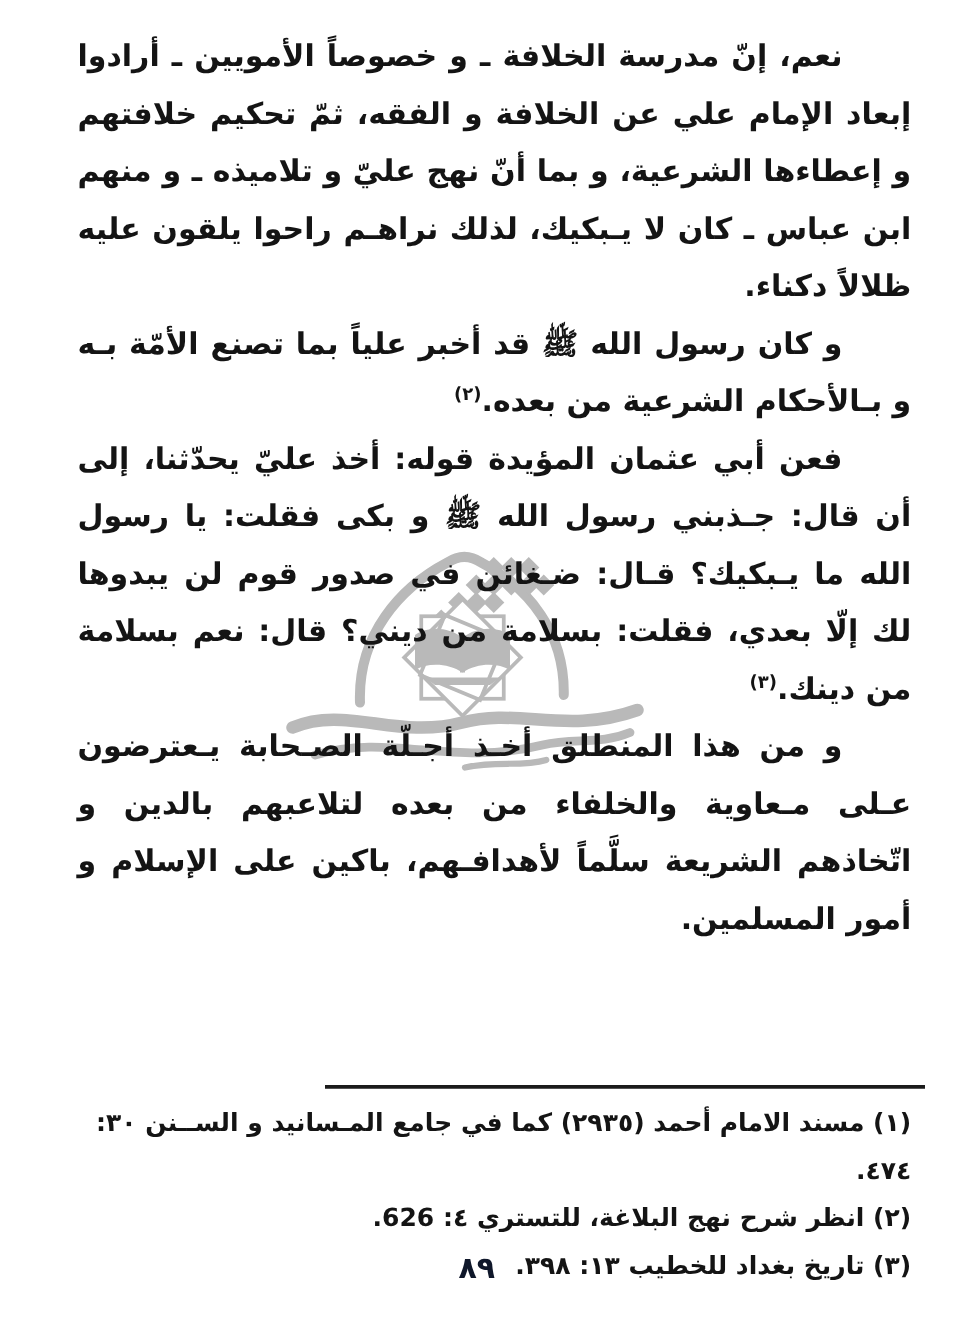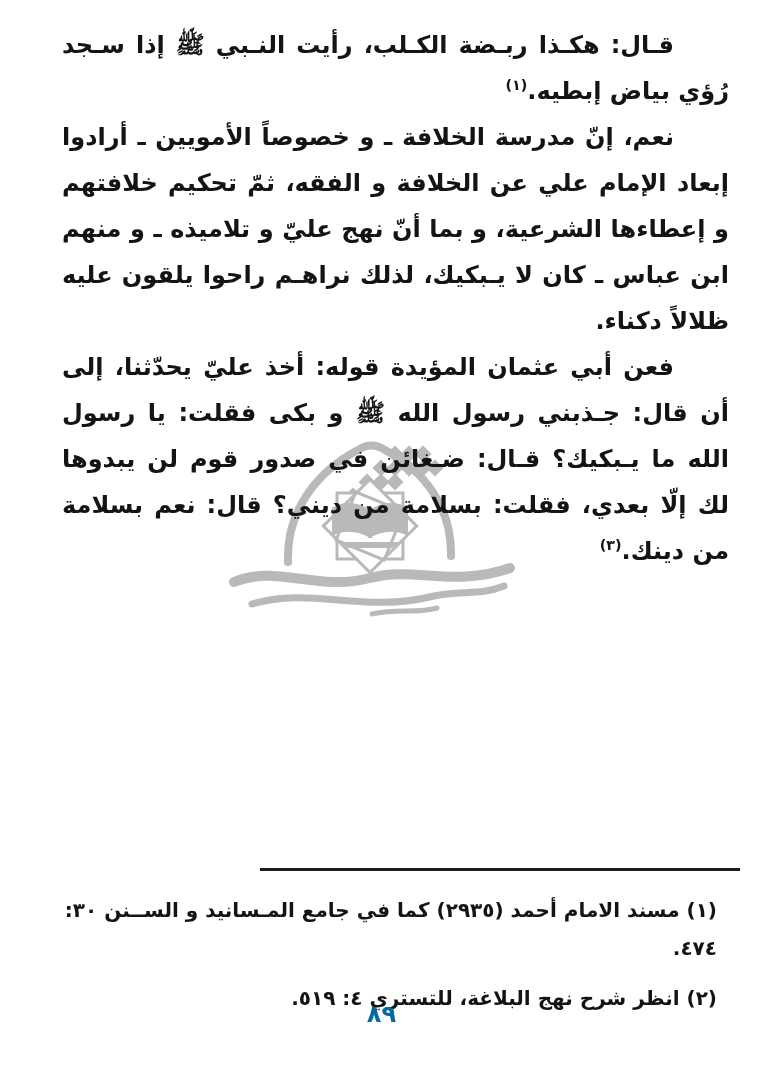--- a/index.html
+++ b/index.html
@@ -71,34 +71,34 @@
     z-index: 2;
     direction: rtl;
     text-align: right;
     font-family: "DejaVu Sans", sans-serif;
     font-size: 20px;
     font-weight: bold;
     line-height: 38px;
     color: #141414;
   }
   .footnotes .fn {
-    margin: 12px;
+    margin: 0;
   }
   .page-number {
     position: absolute;
     top: 1000px;
     left: 0;
     right: 0;
     z-index: 2;
     text-align: center;
     direction: rtl;
     font-family: "DejaVu Sans", sans-serif;
     font-size: 24px;
     font-weight: bold;
-    color: #0369a1;
+    color: #0f172a;
   }
 </style>
 </head>
 <body>
 
 <div class="page">
 
   <svg class="watermark" viewBox="0 0 305 200" xmlns="http://www.w3.org/2000/svg" aria-hidden="true">
     <g stroke="#b9b9b9" fill="none" stroke-linecap="round">
 
@@ -135,27 +135,29 @@
 
     <g fill="#b9b9b9">
       <path d="M 148,80 C 136,71 120,71 110,78 L 110,106 C 120,100 136,100 148,108 Z"></path>
       <path d="M 148,80 C 160,71 176,71 186,78 L 186,106 C 176,100 160,100 148,108 Z"></path>
       <rect x="146" y="78" width="4" height="30"></rect>
       <path d="M 118,112 L 178,112 L 170,118 L 126,118 Z"></path>
     </g>
   </svg>
 
   <div class="main-text">
-    <p><span>قـال: هكـذا ربـضة الكـلب، رأيت النـبي ﷺ إذا سـجد رُؤي بياض إبطيه.</span><sup class="fn-ref">(١)</sup></p>
     <p><span>نعم، إنّ مدرسة الخلافة ـ و خصوصاً الأمويين ـ أرادوا إبعاد الإمام علي عن الخلافة و الفقه، ثمّ تحكيم خلافتهم و إعطاءها الشرعية، و بما أنّ نهج عليّ و تلاميذه ـ و منهم ابن عباس ـ كان لا يـبكيك، لذلك نراهـم راحوا يلقون عليه ظلالاً دكناء.</span><sup class="fn-ref"></sup></p>
+    <p><span>و كان رسول الله ﷺ قد أخبر علياً بما تصنع الأمّة بـه و بـالأحكام الشرعية من بعده.</span><sup class="fn-ref">(٢)</sup></p>
     <p><span>فعن أبي عثمان المؤيدة قوله: أخذ عليّ يحدّثنا، إلى أن قال: جـذبني رسول الله ﷺ و بكى فقلت: يا رسول الله ما يـبكيك؟ قـال: ضـغائن في صدور قوم لن يبدوها لك إلّا بعدي، فقلت: بسلامة من ديني؟ قال: نعم بسلامة من دينك.</span><sup class="fn-ref">(٣)</sup></p>
+    <p><span>و من هذا المنطلق أخـذ أجـلّة الصـحابة يـعترضون عـلى مـعاوية والخلفاء من بعده لتلاعبهم بالدين و اتّخاذهم الشريعة سلَّماً لأهدافـهم، باكين على الإسلام و أمور المسلمين.</span><sup class="fn-ref"></sup></p>
   </div>
 
   <div class="footnote-sep"></div>
 
   <div class="footnotes">
     <p class="fn">(١) مسند الامام أحمد (٢٩٣٥) كما في جامع المـسانيد و الســنن ٣٠: ٤٧٤.</p>
-    <p class="fn">(٢) انظر شرح نهج البلاغة، للتستري ٤: ٥١٩.</p>
+    <p class="fn">(٢) انظر شرح نهج البلاغة، للتستري ٤: 626.</p>
+    <p class="fn">(٣) تاريخ بغداد للخطيب ١٣: ٣٩٨.</p>
   </div>
 
   <div class="page-number">٨٩</div>
 
 </div>
 
 </body></html>

